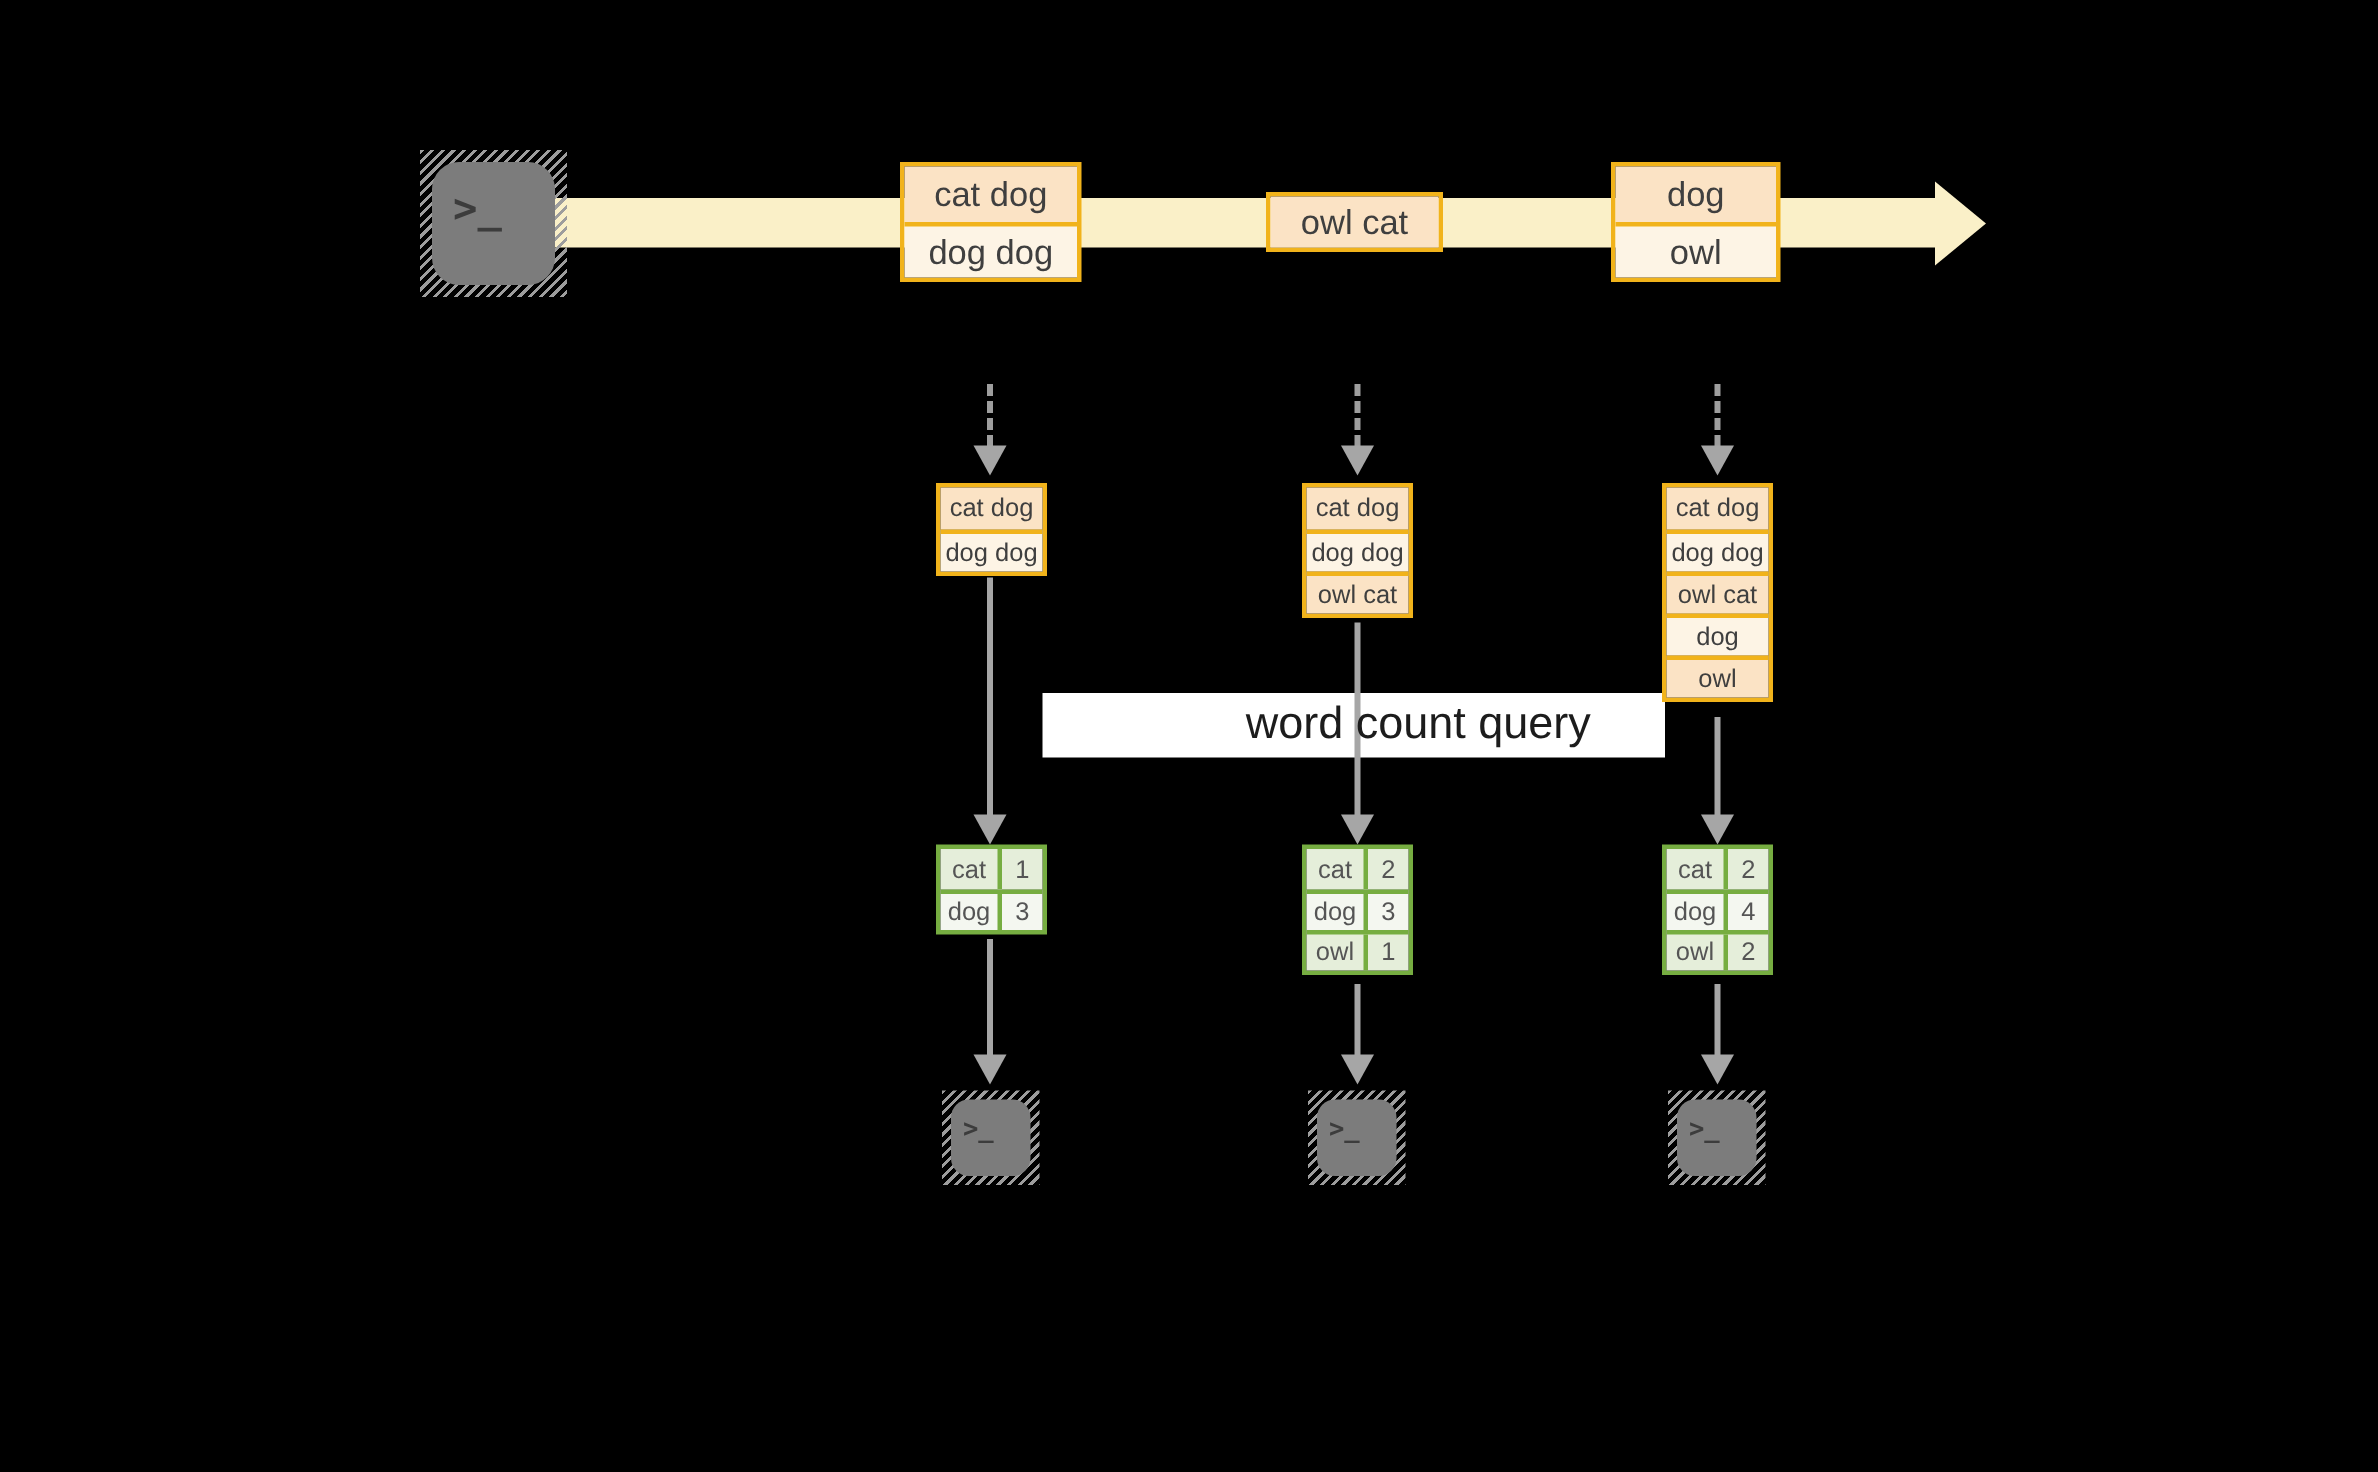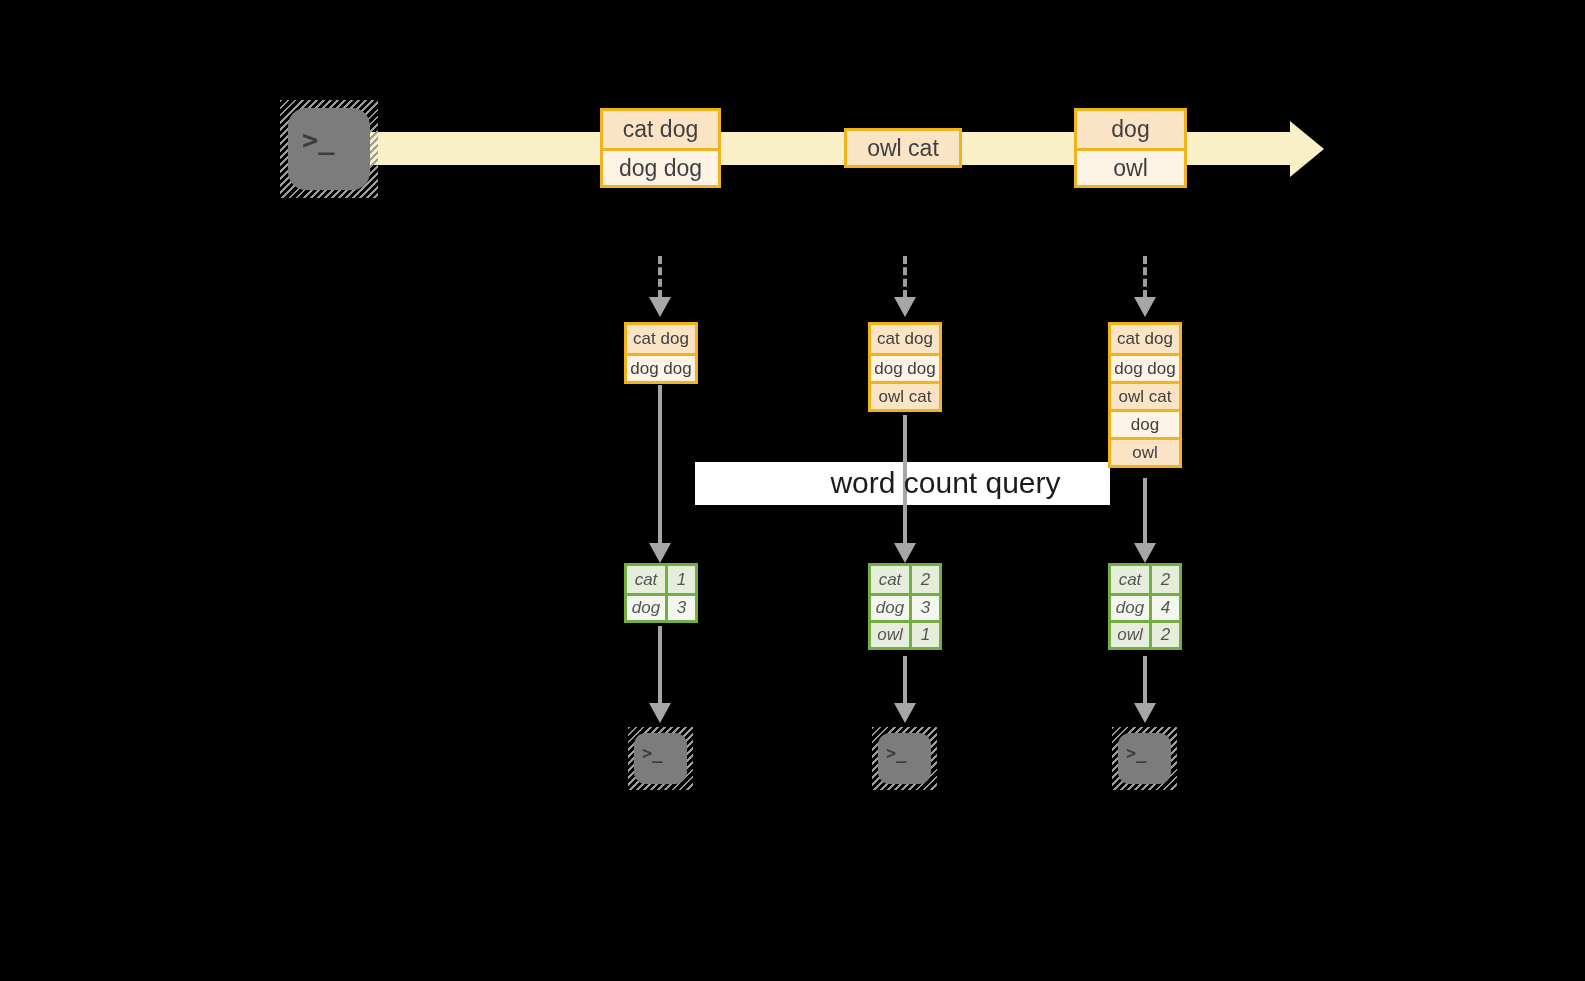--- a/index.html
+++ b/index.html
@@ -37,21 +37,21 @@
   .stack{position:absolute;width:74px;border:3px solid var(--gold);display:flex;flex-direction:column;z-index:4;}
   .scell{height:28px;display:flex;align-items:center;justify-content:center;font-size:17px;color:var(--ink);}
   .scell + .scell{border-top:3px solid var(--gold);}
 
   
   .qband{position:absolute;left:695px;top:462px;width:415px;height:43px;background:#FFFFFF;z-index:1;}
   .qtext{position:absolute;left:721px;top:462px;width:415px;height:30px;line-height:42px;text-align:center;
     font-size:30px;color:var(--qink);z-index:3;margin-left:17px;}
 
   
-  .gtable{position:absolute;width:74px;border:3px solid var(--green);display:flex;flex-direction:column;z-index:4;font-style:italic;}
+  .gtable{position:absolute;width:74px;border:3px solid var(--green);display:flex;flex-direction:column;z-index:4;}
   .grow{display:flex;height:27px;}
   .grow + .grow{border-top:3px solid var(--green);}
   .gword{width:41px;border-right:3px solid var(--green);display:flex;align-items:center;justify-content:center;
     font-size:17px;color:var(--gtext);}
   .gnum{flex:1;display:flex;align-items:center;justify-content:center;font-size:17px;color:var(--gtext);}
   .g-dark{background:var(--gdark);} .g-light{background:var(--glight);}
 </style>
 </head>
 <body>
 

